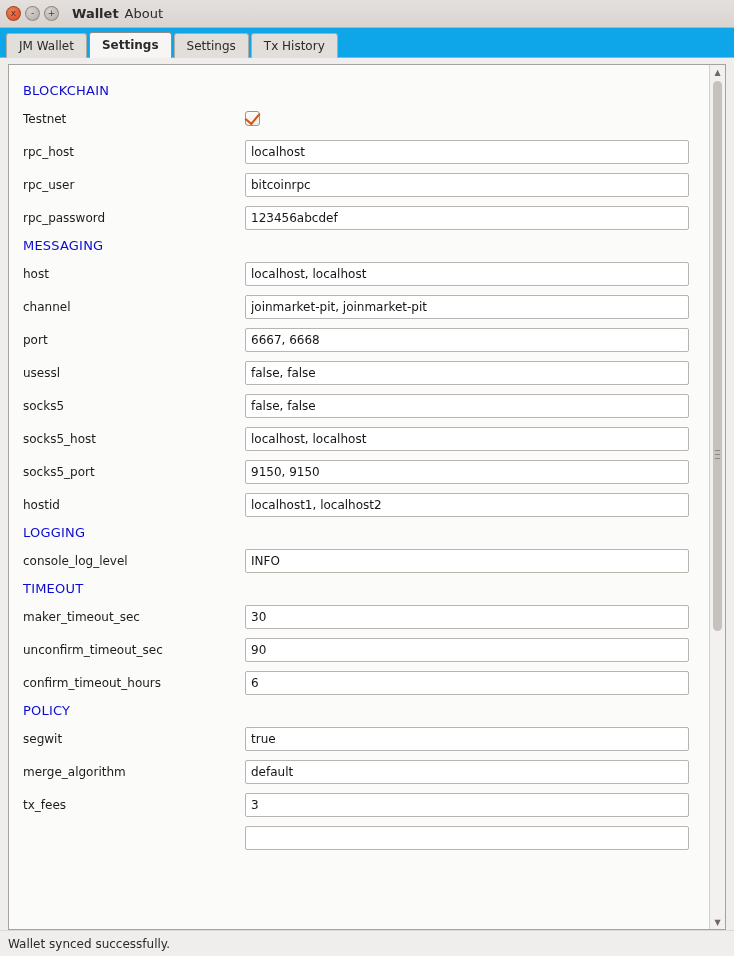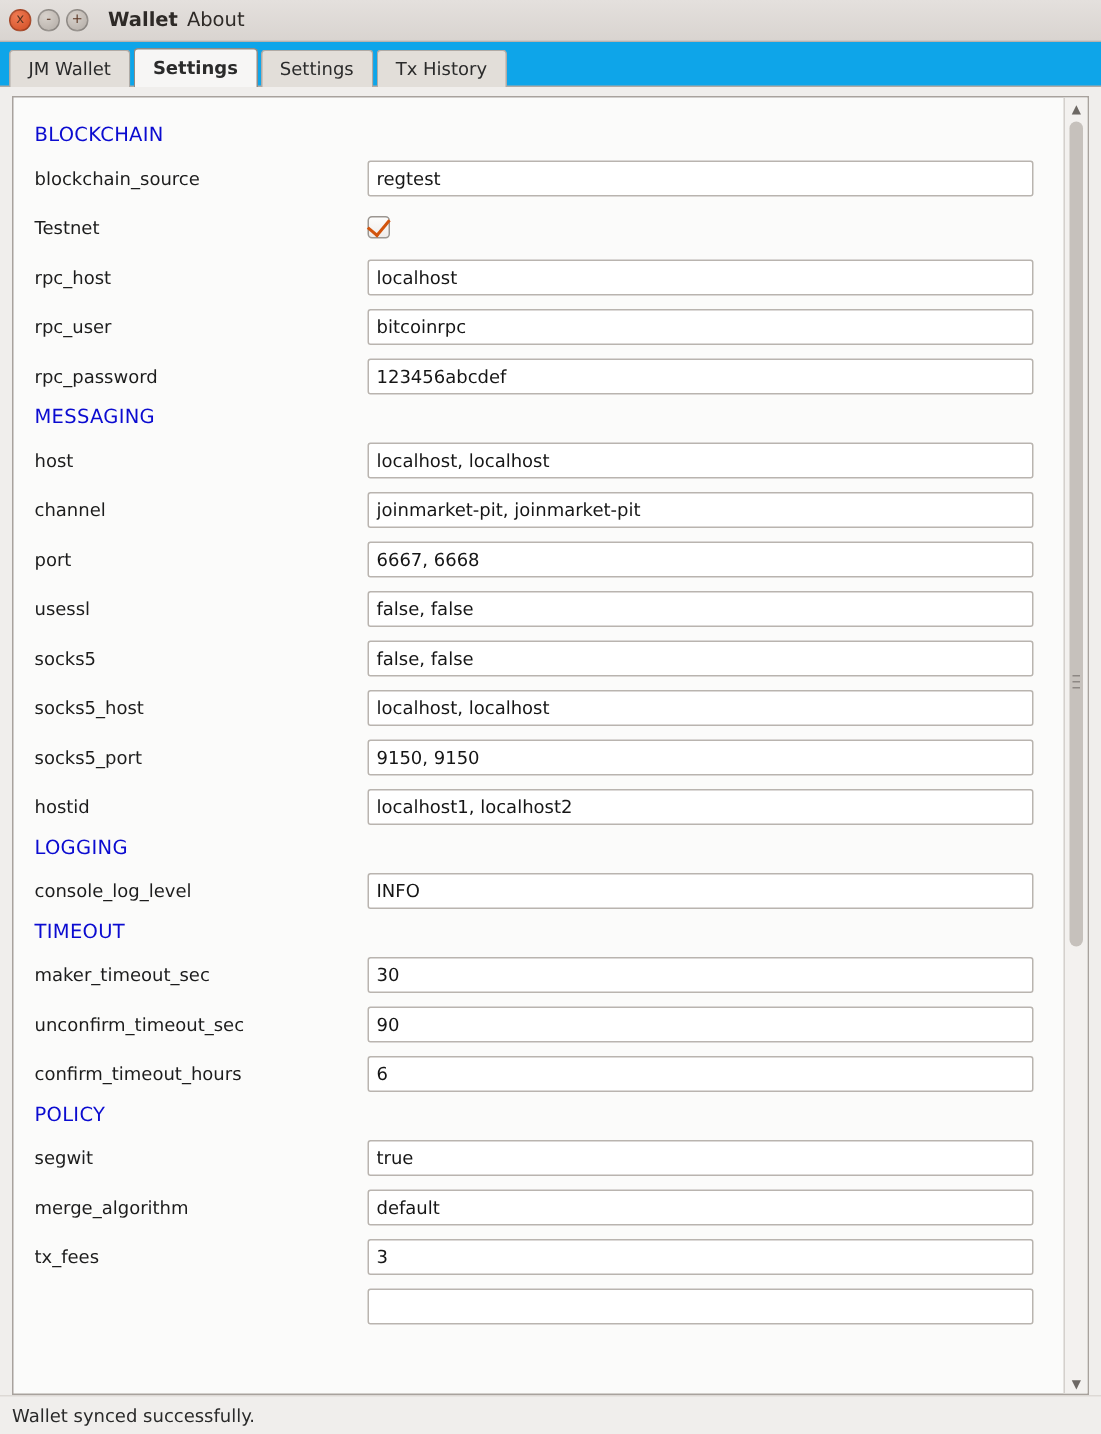--- a/index.html
+++ b/index.html
@@ -265,24 +265,20 @@
     <div class="tab active">Settings</div>
     <div class="tab">Settings</div>
     <div class="tab">Tx History</div>
   </div>
 
   <div class="content">
     <div class="panel">
       <div class="scrollarea" id="settings-list">
           <div class="group-title">BLOCKCHAIN</div>
           <div class="row">
-            <div class="label">blockchain_source</div>
-            <div class="field"><input class="txt" type="text" value="regtest" style=""></div>
-          </div>
-          <div class="row">
             <div class="label">Testnet</div>
             <div class="checkwrap">
               <div class="checkbox checked"></div>
             </div>
           </div>
           <div class="row">
             <div class="label">rpc_host</div>
             <div class="field"><input class="txt" type="text" value="localhost" style=""></div>
           </div>
           <div class="row">

